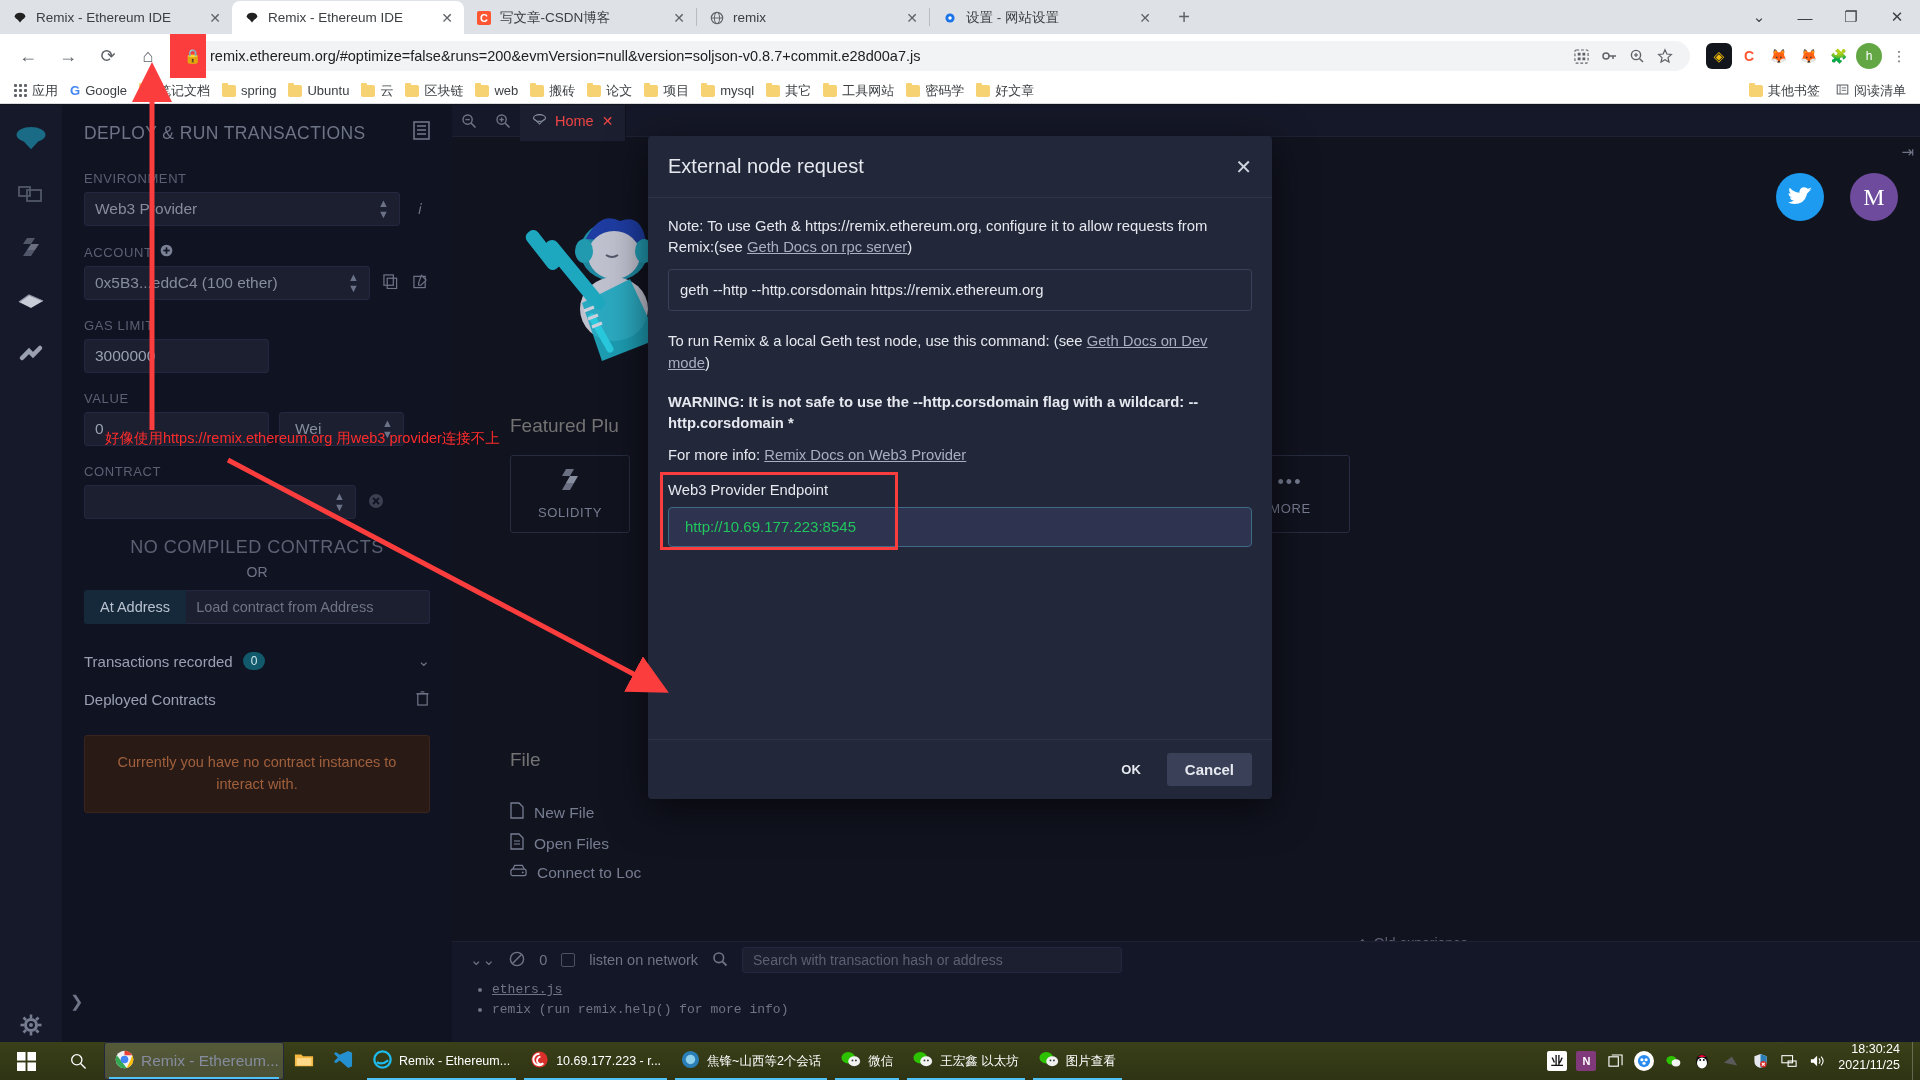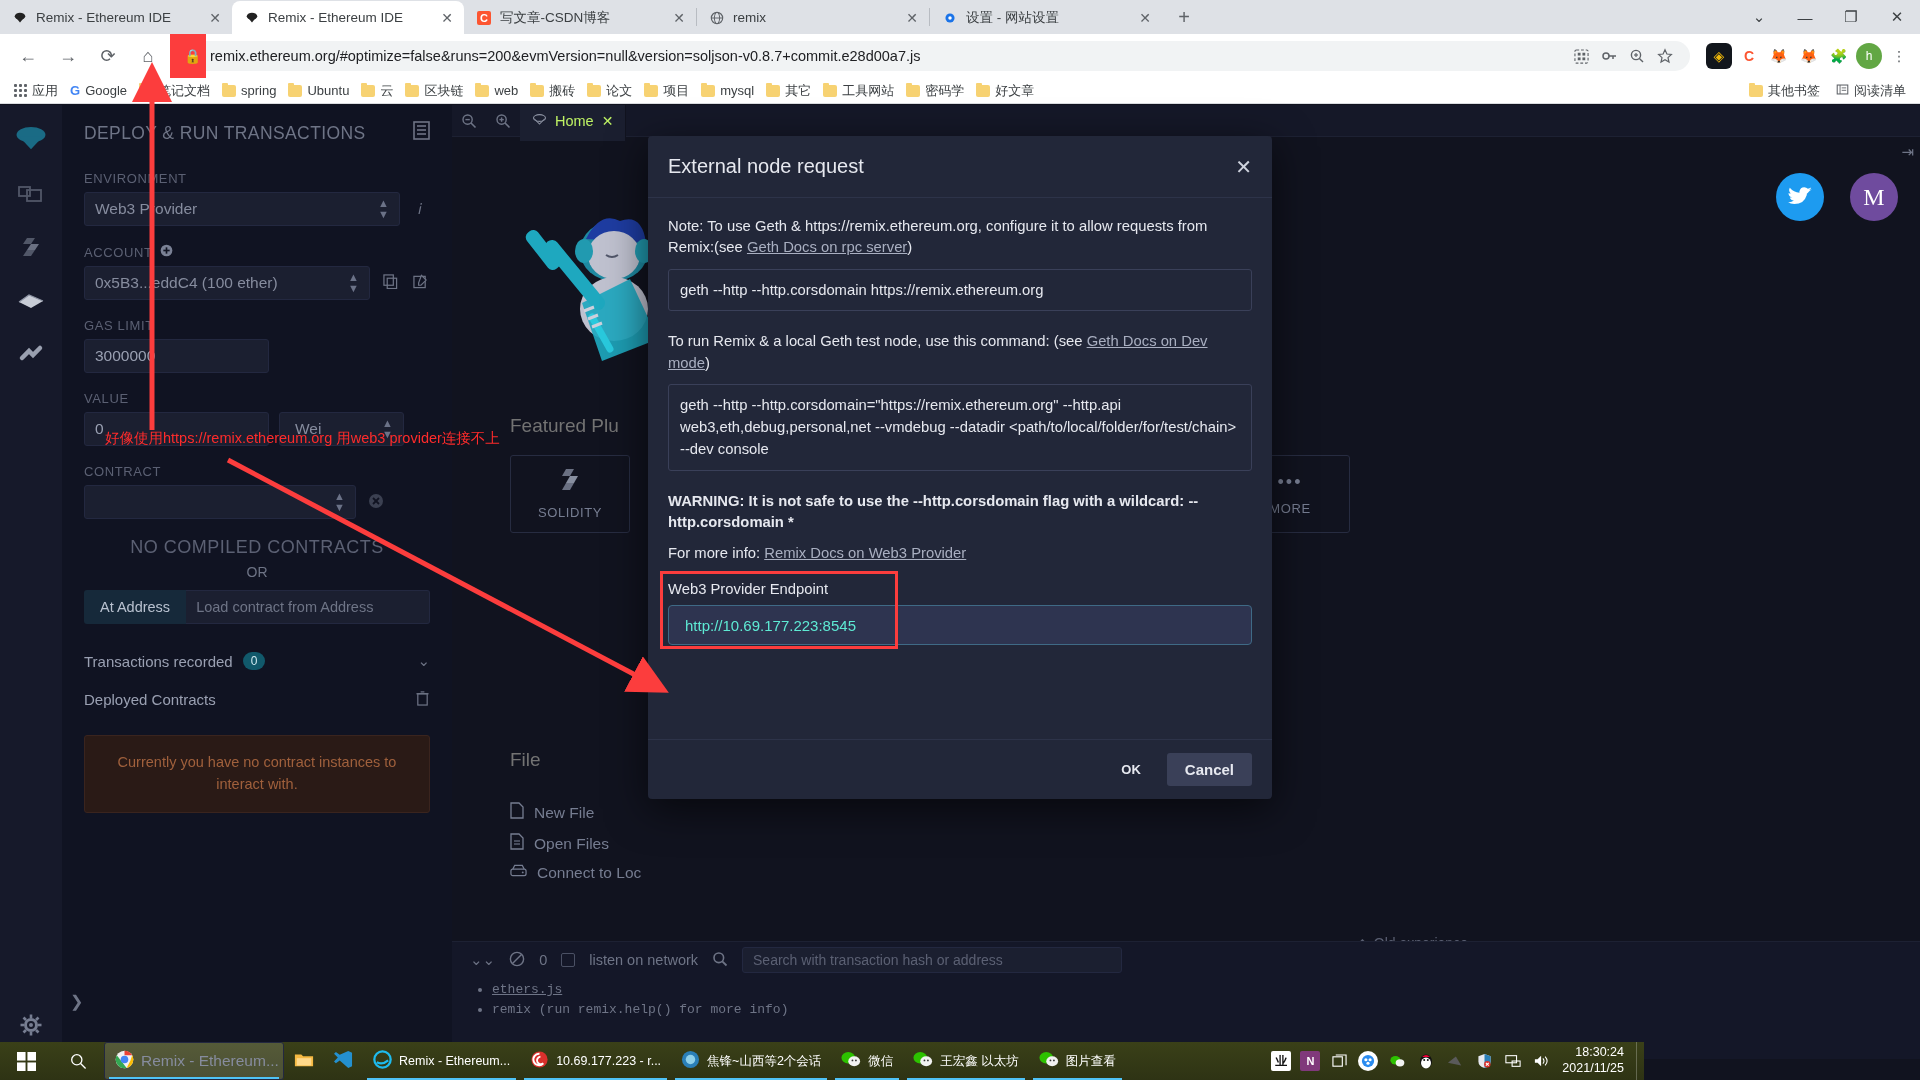--- a/index.html
+++ b/index.html
@@ -92,21 +92,21 @@
   .ataddr { display:flex; height:34px; margin-bottom:18px;}
   .ataddr .btn { background:#16293a; color:#b9c2d0; font-weight:normal; font-size:14.5px; padding:0 16px; display:flex;align-items:center; border-radius:3px 0 0 3px;}
   .ataddr .fld { flex:1 1 auto; background:#1b1f30; border:1px solid #232840; border-left:none; color:#6e7486; font-size:14.5px; display:flex;align-items:center;padding:0 10px; border-radius:0 3px 3px 0; overflow:hidden; white-space:nowrap;}
   .sp-listrow { display:flex; align-items:center; color:#9aa0b2; font-size:15px; padding:10px 0;}
   .badge { background:#11596b; color:#cfe8ef; border-radius:10px; font-size:12px; padding:2px 8px; margin-left:10px;}
   .warnbox { background:#2a1a16; border:1px solid #3a241e; border-radius:3px; color:#a0603c; font-size:14.5px; text-align:center; padding:16px 14px; line-height:1.5; margin-top:16px;}
 
   .main { flex:1 1 auto; position:relative; background:#11131f; overflow:hidden;}
   .tabbar { height:32px; background:#151828; display:flex; align-items:center; border-bottom:1px solid #1d2133;}
   .tb-ico { width:34px;height:32px; display:flex;align-items:center;justify-content:center;color:#6e7486;font-size:14px;}
-  .home-tab { height:40px; display:flex; align-items:center; gap:8px; padding:0 12px; background:#1b1f30; color:#bef264; font-size:14.5px; border-right:1px solid #11131f;}
+  .home-tab { height:40px; display:flex; align-items:center; gap:8px; padding:0 12px; background:#1b1f30; color:#ef4444; font-size:14.5px; border-right:1px solid #11131f;}
   .home-body { position:relative; height:calc(954px - 32px - 118px); overflow:hidden;}
   .mascot { position:absolute; left:70px; top:62px; width:160px; height:200px; opacity:.95;}
   .section-h { color:#737373; font-size:19px; }
   .plugins { position:absolute; left:58px; top:318px; display:flex; gap:24px;}
   .plugin-tile { width:120px; height:78px; border:1px solid #272c41; border-radius:3px; display:flex; flex-direction:column; align-items:center; justify-content:center; gap:8px; color:#767d91; font-size:13px; letter-spacing:.6px;}
   .filelinks { position:absolute; left:58px; top:660px; color:#767d91; font-size:15.5px;}
   .filelinks .fl { display:flex; align-items:center; gap:10px; padding:5px 0;}
   .oldexp { position:absolute; left:905px; top:798px; color:#5b6073; font-size:14px; display:flex; gap:6px; align-items:center;}
 
   .terminal { position:absolute; left:0; bottom:0; width:100%; height:118px; background:#141728; border-top:1px solid #1d2133;}
@@ -124,31 +124,31 @@
   
   .modal-shadow { position:absolute; left:648px; top:136px; width:624px; height:663px; background:#222739; border-radius:4px; box-shadow:0 10px 40px rgba(0,0,0,.6); z-index:50; display:flex; flex-direction:column; color:#e6e8ef;}
   .modal-head { height:62px; display:flex; align-items:center; padding:0 20px; border-bottom:1px solid #2d3349; font-size:20px;}
   .modal-x { margin-left:auto; font-size:20px; color:#cfd3de;}
   .modal-body { padding:18px 20px 10px 20px; font-size:14.8px; line-height:1.45; flex:1 1 auto; overflow:hidden;}
   .modal-body p { margin-bottom:10px;}
   .modal-body a { color:#a9afc1; text-decoration:underline;}
   .cmdbox { border:1px solid #3a4059; border-radius:3px; padding:9px 11px; margin-bottom:20px; font-size:14.8px; line-height:1.5; color:#e6e8ef;}
   .warn-strong { font-weight:bold; margin:18px 0 14px;}
   .endpoint-label { font-size:14.8px; margin-bottom:5px;}
-  .endpoint-input { background:#2e3450; border:1px solid #3f6a86; border-radius:4px; height:40px; display:flex; align-items:center; padding:8px 16px; font-size:15px; color:#5eead4;}
+  .endpoint-input { background:#2e3450; border:1px solid #3f6a86; border-radius:4px; height:40px; display:flex; align-items:center; padding:8px 16px; font-size:15px; color:#22c55e;}
   .endpoint-highlight { position:absolute; left:-8px; top:-8px; width:238px; height:78px; border:3px solid #fc3d3d; pointer-events:none;}
   .modal-foot { height:60px; border-top:1px solid #2d3349; display:flex; align-items:center; justify-content:flex-end; gap:10px; padding:0 20px;}
   .btn-ok { color:#e6e8ef; font-size:13px; font-weight:bold; padding:8px 16px;}
   .btn-cancel { background:#3a4058; color:#e6e8ef; font-size:15px; font-weight:bold; padding:8px 18px; border-radius:3px;}
 
   
   .annot { position:absolute; left:0; top:0; width:1920px; height:1080px; pointer-events:none; z-index:60;}
 
   
-  .taskbar { position:absolute; left:0; bottom:0; width:1644px; height:38px; background:linear-gradient(180deg,#3a4018,#2e3314); display:flex; align-items:center; color:#fff; font-size:12.5px;}
+  .taskbar { position:absolute; left:0; bottom:0; width:1920px; height:38px; background:linear-gradient(180deg,#3a4018,#2e3314); display:flex; color:#fff; font-size:12.5px;}
   .tb-start { width:52px;height:38px; display:flex;align-items:center;justify-content:center;}
   .tb-search { width:52px;height:38px; display:flex;align-items:center;justify-content:center; color:#e6e8ef; font-size:15px;}
   .tb-item { display:flex; align-items:center; gap:7px; padding:0 10px; height:38px; max-width:180px; position:relative; white-space:nowrap; overflow:hidden;}
   .tb-item.sel { background:rgba(255,255,255,.14);}
   .tb-item .ul { position:absolute; left:4px; right:4px; bottom:0; height:2px; background:#4fc3f7;}
   .tray { margin-left:auto; display:flex; align-items:center; gap:9px; padding-right:10px;}
   .tray .ti { width:20px;height:20px;display:flex;align-items:center;justify-content:center;font-size:13px;}
   .clock { text-align:right; line-height:1.25; font-size:12.5px; padding-right:12px;}
   .showdesk { width:8px; height:38px; border-left:1px solid rgba(255,255,255,.25);}
 </style>
@@ -670,21 +670,20 @@
       <span class="modal-x">✕</span>
     </div>
     <div class="modal-body">
       <p>
         <span>Note: To use Geth &amp; https://remix.ethereum.org, configure it to allow requests from Remix:(see </span><a>Geth Docs on rpc server</a><span>)</span>
       </p>
       <div class="cmdbox">geth --http --http.corsdomain https://remix.ethereum.org</div>
       <p>
         <span>To run Remix &amp; a local Geth test node, use this command: (see </span><a>Geth Docs on Dev mode</a><span>)</span>
       </p>
-      <div class="cmdbox">geth --http --http.corsdomain="https://remix.ethereum.org" --http.api web3,eth,debug,personal,net --vmdebug --datadir &lt;path/to/local/folder/for/test/chain&gt; --dev console</div>
       <p class="warn-strong">WARNING: It is not safe to use the --http.corsdomain flag with a wildcard: --http.corsdomain *</p>
       <p>
         <span>For more info: </span><a>Remix Docs on Web3 Provider</a>
       </p>
       <div style="position:relative;margin-top:14px;">
         <div class="endpoint-highlight"></div>
         <div class="endpoint-label">Web3 Provider Endpoint</div>
         <div class="endpoint-input">http://10.69.177.223:8545</div>
       </div>
     </div>

